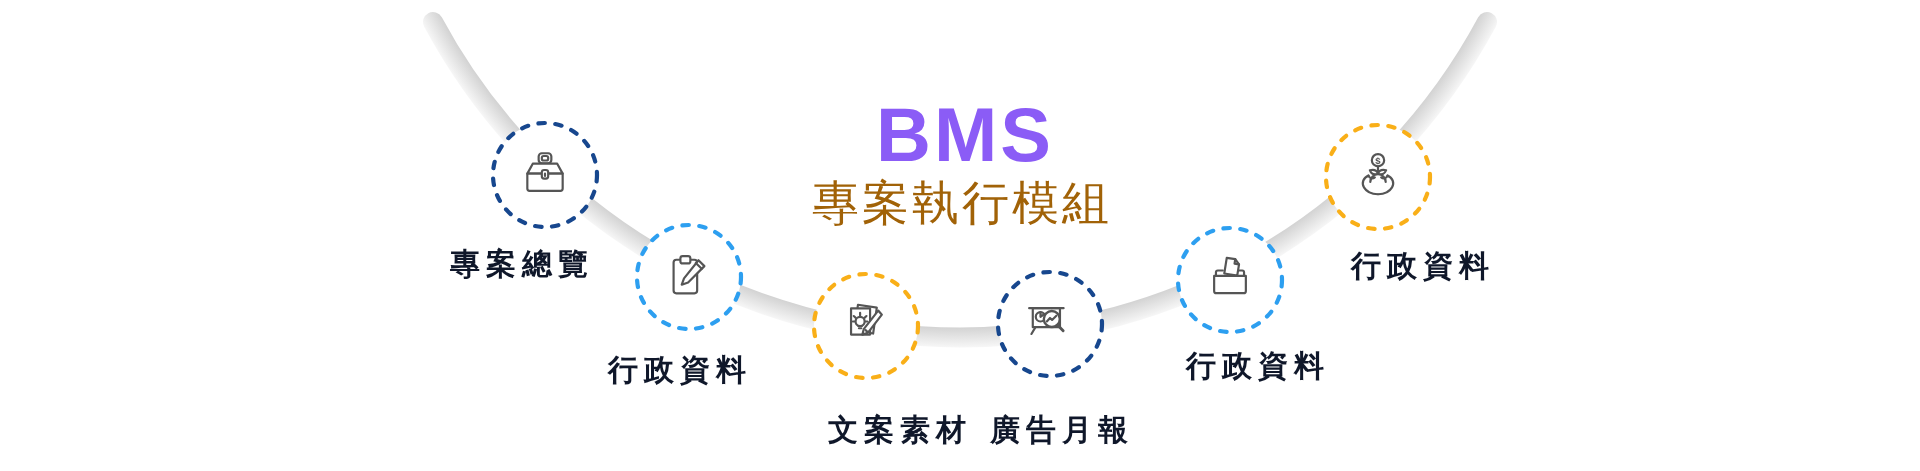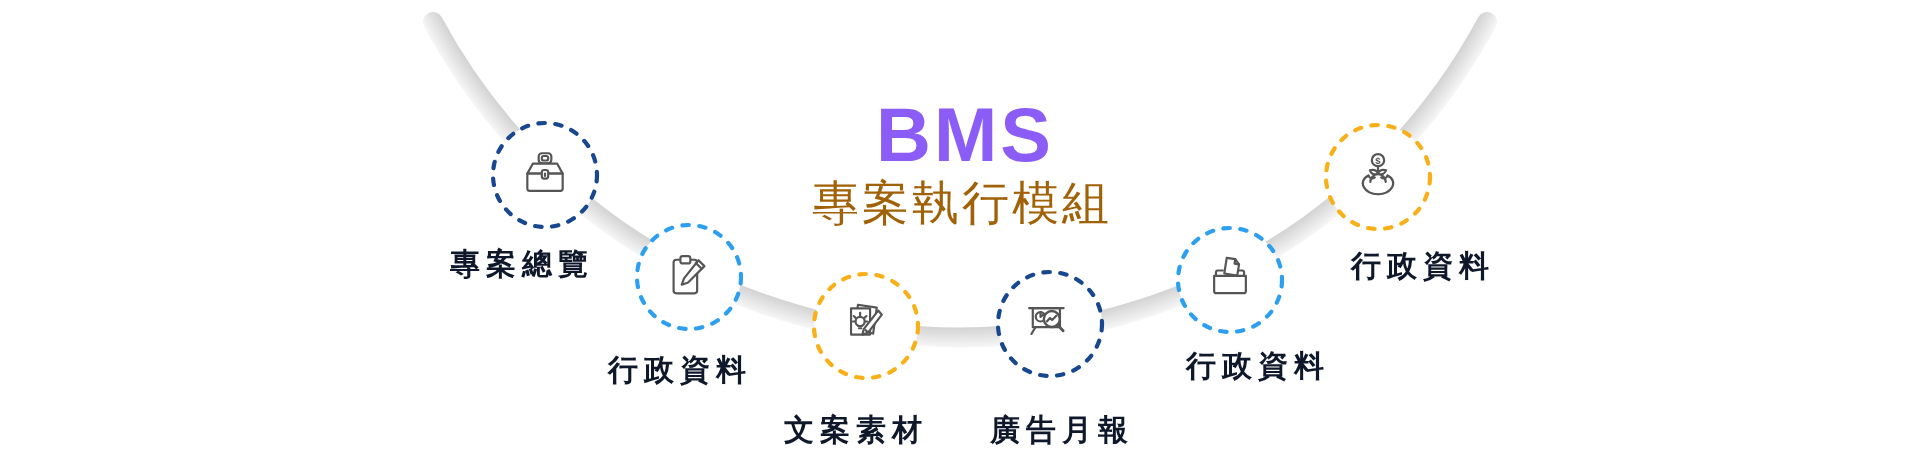--- a/index.html
+++ b/index.html
@@ -81,21 +81,21 @@
     <svg class="micon" width="58" height="58" viewBox="0 0 64 64">
       <rect class="wfill" x="21" y="10" width="21" height="29" transform="rotate(8 31.5 24.5)"></rect>
       <rect class="wfill" x="15.5" y="12.5" width="21" height="29"></rect>
       <path d="M25.5 17.5 V20.3 M18.5 21 L20.7 23 M32.5 21 L30.3 23 M17.5 27 H20 M31 27 H33.5"></path>
       <circle class="wfill" cx="25.5" cy="27" r="5"></circle>
       <path d="M23.5 32 H27.5 M24.2 34.5 H26.8"></path>
       <path class="wfill" d="M45.5 15 L49.5 19.5 L34 39.5 L28 41.5 L29.5 35.5 Z"></path>
       <path d="M31.5 36.5 L33.5 38.5"></path>
     </svg>
   </div>
-  <div class="module-label" style="left:856px;top:430px">文案素材</div>
+  <div class="module-label" style="left:900px;top:430px">文案素材</div>
 
   <div class="node" style="left:1050px;top:324px">
     <svg class="ring" width="112" height="112">
       <circle cx="56" cy="56" r="52" stroke="#17478E"></circle>
     </svg>
     <svg class="micon" width="58" height="58" viewBox="0 0 64 64">
       <path class="wfill" d="M13 14.5 H43 V35.5 H13 Z"></path>
       <path d="M9 14.5 H47"></path>
       <path d="M16 35.5 L11.5 43"></path>
       <circle class="wfill" cx="21.5" cy="24" r="5.2"></circle>

